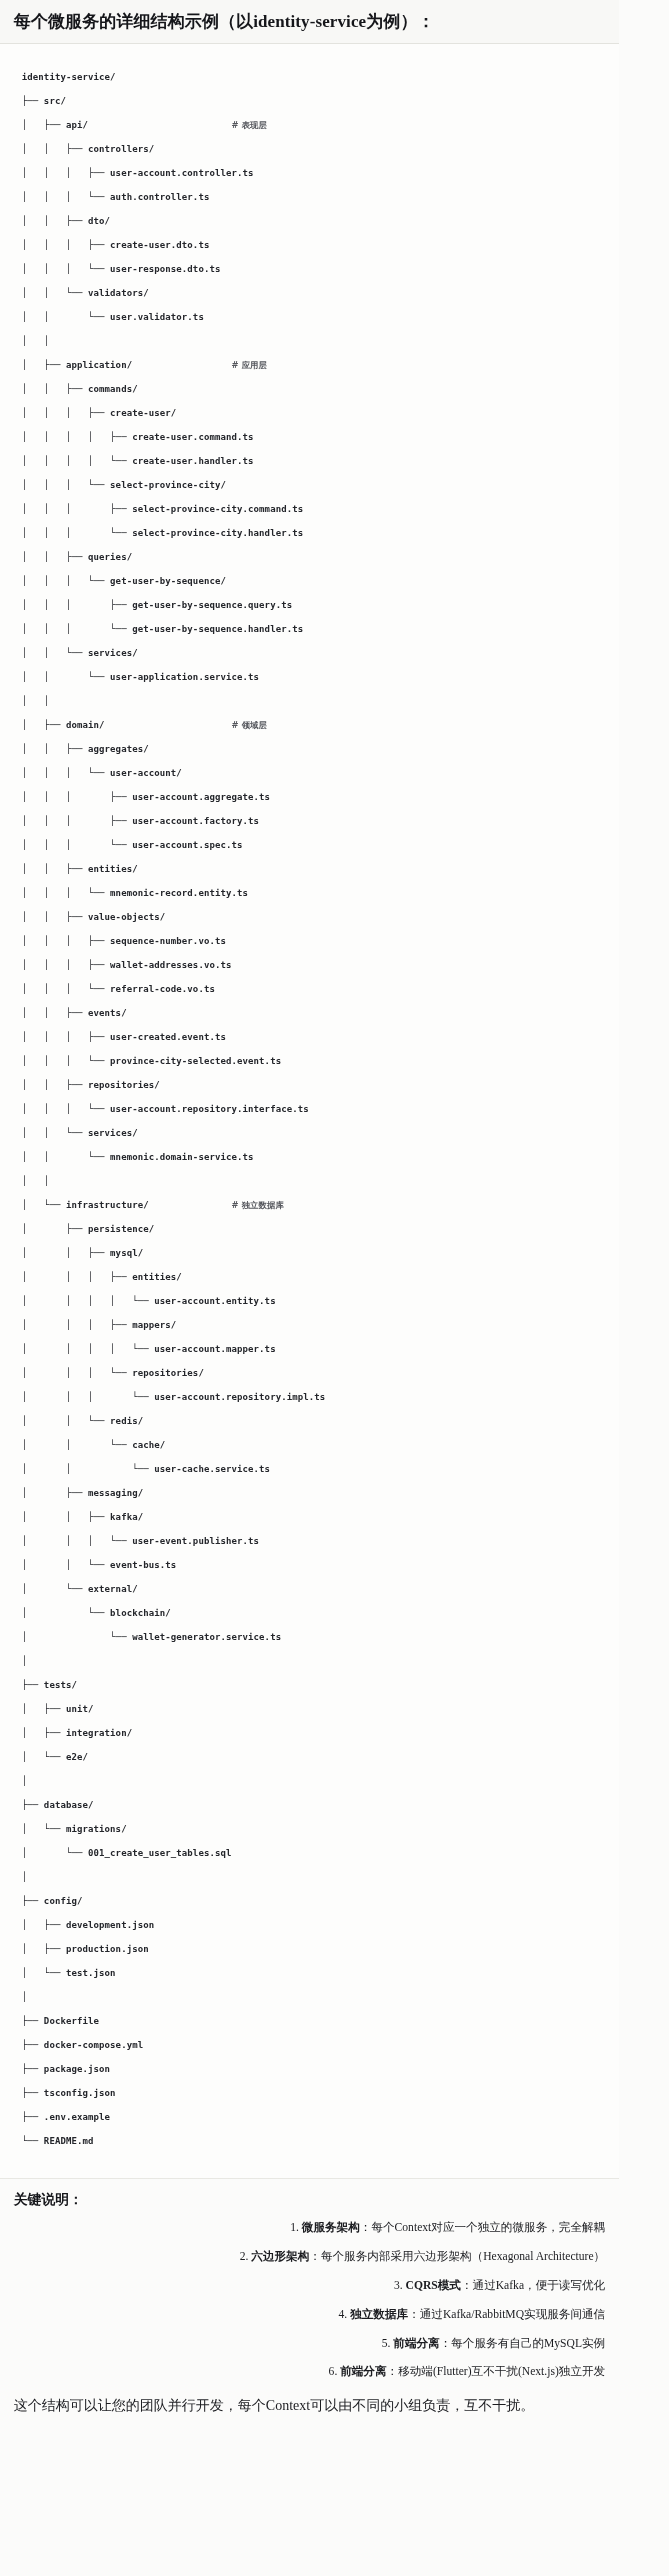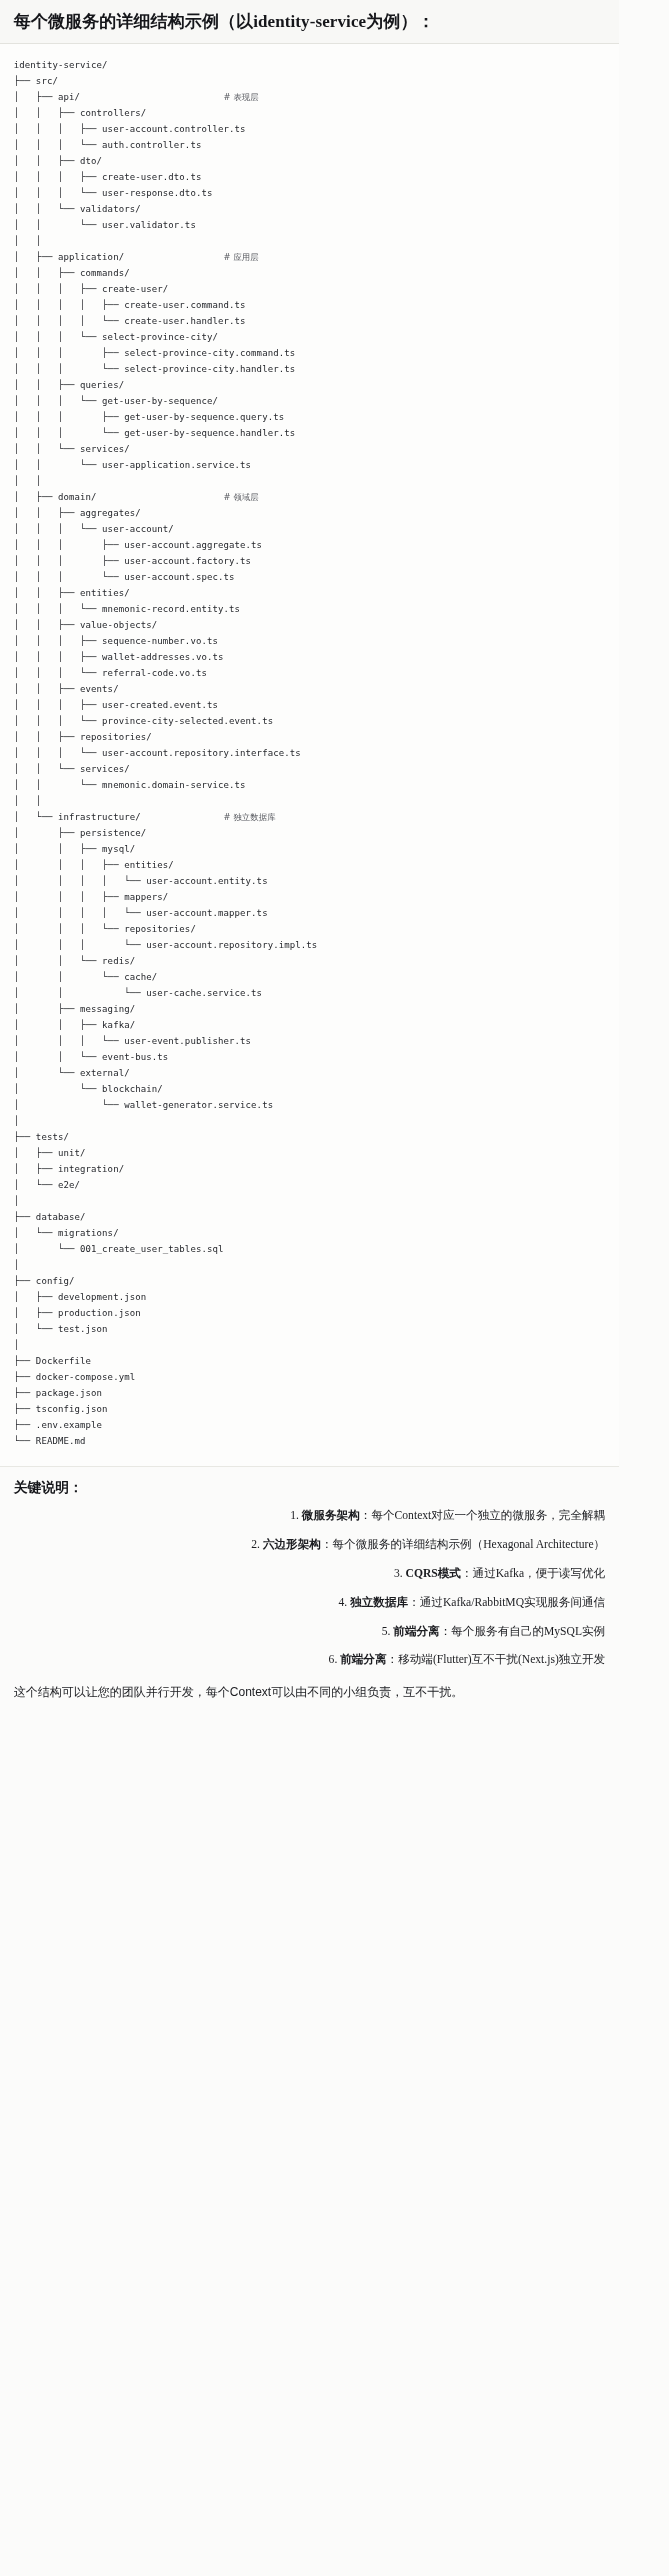--- a/index.html
+++ b/index.html
@@ -33,28 +33,29 @@
     line-height:1.25;
   }
   
   .tree-block{
     box-sizing:border-box;
     padding:13.8px 13.8px 16.3px 13.8px;
     background:#fdfdfc;
     border-bottom:0.6px solid #e8e8e3;
   }
   pre.tree{
-    margin:0;
+    margin:8px;
     font-family:"DejaVu Sans Mono", "Liberation Mono", monospace;
     font-size:9px;
-    line-height:16px;
+    line-height:24px;
     color:#24262b;
     white-space:pre;
     tab-size:4;
     letter-spacing:0.1px;
+    font-weight:bold;
   }
   pre.tree .cm{
     color:#55575d;
     font-family:"DejaVu Sans", sans-serif;
     font-size:8.4px;
   }
   
   .notes{
     box-sizing:border-box;
     padding:12.5px 13.8px 16.3px 13.8px;
@@ -87,22 +88,22 @@
     font-family:"Liberation Serif", serif;
   }
   ol.note-list li .term{
     font-weight:700;
   }
   ol.note-list li .sep{
     font-weight:400;
   }
   .closing{
     margin:13.8px 0 0 0;
-    font-family:Liberation Sans, sans-serif;
-    font-size:12px;
+    font-family:Liberation Serif, serif;
+    font-size:14px;
     line-height:1.5;
     color:#1b1c20;
   }
 </style>
 </head>
 <body>
 
 <div class="page">
 
   <div class="header">
@@ -196,21 +197,21 @@
 ├── package.json
 ├── tsconfig.json
 ├── .env.example
 └── README.md</pre>
   </div>
 
   <div class="notes">
     <h2>关键说明：</h2>
     <ol class="note-list">
         <li><span class="term">微服务架构</span><span class="sep">：</span><span class="desc">每个Context对应一个独立的微服务，完全解耦</span></li>
-        <li><span class="term">六边形架构</span><span class="sep">：</span><span class="desc">每个微服务的详细结构示例（Hexagonal Architecture）</span></li>
+        <li><span class="term">六边形架构</span><span class="sep">：</span><span class="desc">每个服务内部采用六边形架构（Hexagonal Architecture）</span></li>
         <li><span class="term">CQRS模式</span><span class="sep">：</span><span class="desc">通过Kafka，便于读写优化</span></li>
         <li><span class="term">独立数据库</span><span class="sep">：</span><span class="desc">通过Kafka/RabbitMQ实现服务间通信</span></li>
         <li><span class="term">前端分离</span><span class="sep">：</span><span class="desc">每个服务有自己的MySQL实例</span></li>
         <li><span class="term">前端分离</span><span class="sep">：</span><span class="desc">移动端(Flutter)互不干扰(Next.js)独立开发</span></li>
       </ol>
     <p class="closing">这个结构可以让您的团队并行开发，每个Context可以由不同的小组负责，互不干扰。</p>
   </div>
 
 </div>
 

